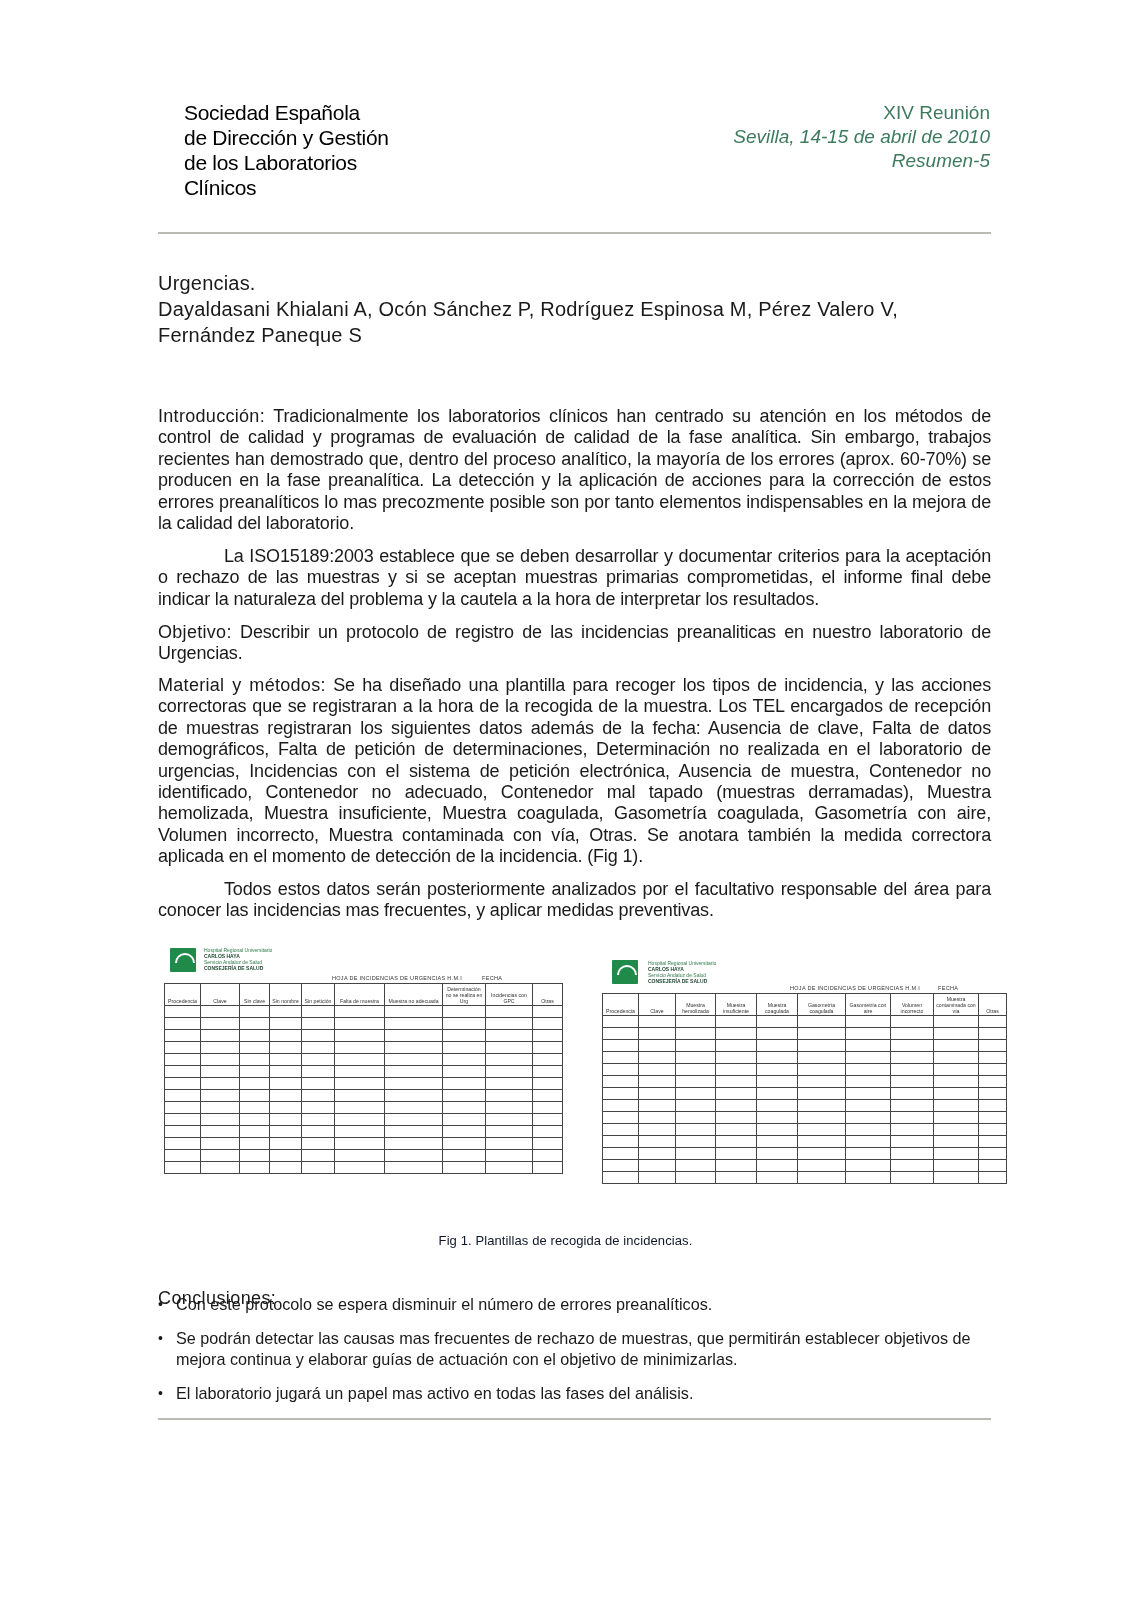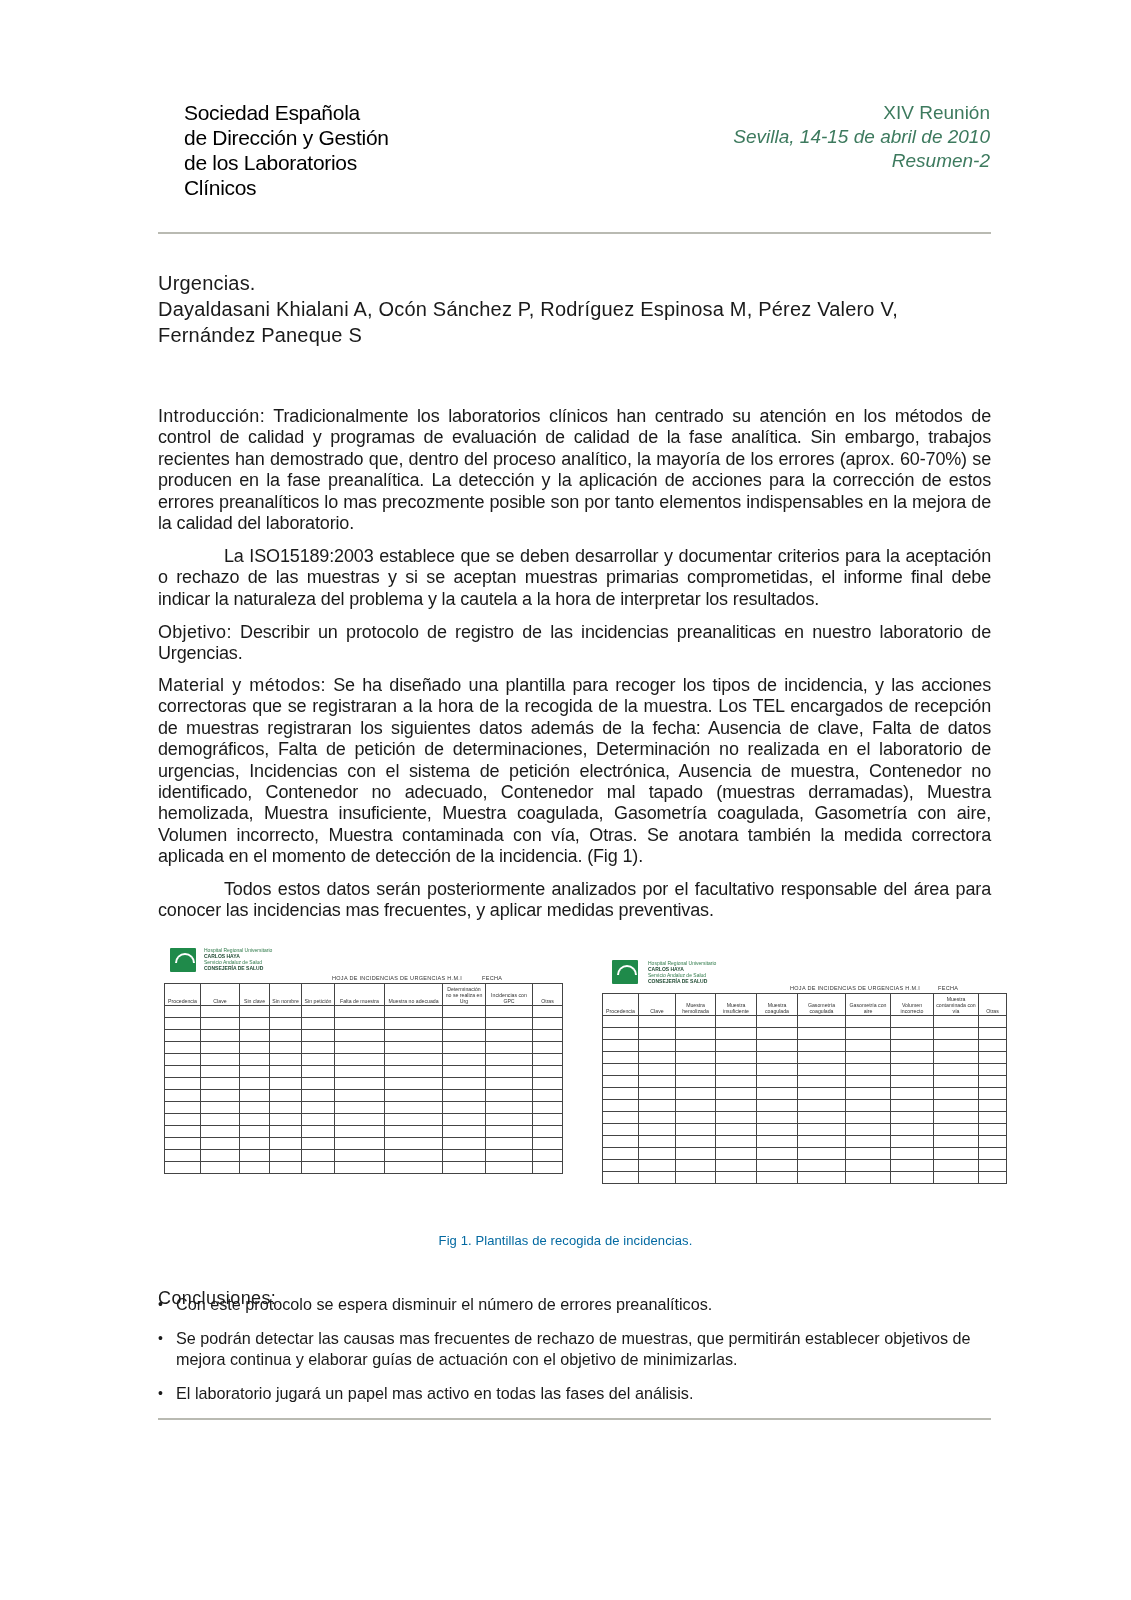--- a/index.html
+++ b/index.html
@@ -27,39 +27,39 @@
   .fig { background:#fff; }
   .fig .logo { position:absolute; left:10px; top:6px; width:26px; height:24px; background:#1f8a4a; border-radius:1px; }
   .fig .logo:before { content:""; position:absolute; left:5px; top:5px; width:16px; height:8px; border:2px solid #fff; border-bottom:none; border-radius:10px 10px 0 0; }
   .fig .logo-text { position:absolute; left:44px; top:5px; font-size:5px; line-height:6px; color:#2f7a4a; }
   .fig .logo-text b { color:#1f4a32; }
   .fig .sheet-title { position:absolute; font-size:5.5px; color:#333; letter-spacing:0.3px; white-space:nowrap; }
   .fig table { position:absolute; border-collapse:collapse; table-layout:fixed; }
   .fig th { font-weight:normal; font-size:5.2px; line-height:6px; color:#333; border:1px solid #444; vertical-align:bottom; padding:0 1px 1px; text-align:center; }
   .fig td { border:1px solid #444; height:11px; padding:0; }
 
-  .caption { left:0; width:1131px; top:1233px; text-align:center; font-size:13px; color:#0369a1; letter-spacing:0.1px; }
+  .caption { left:0; width:1131px; top:1233px; text-align:center; font-size:13px; color:#0f172a; letter-spacing:0.1px; }
   .concl-h { left:158px; top:1262px; font-size:18px; letter-spacing:0.4px;margin-top:26px; }
   .bullets { left:158px; top:1294px; width:840px; font-size:16.2px; line-height:21.5px; }
   .bullets .b { position:relative; padding-left:18px; margin-bottom:12px; }
   .bullets .b:before { content:"\2022"; position:absolute; left:0; top:0; font-size:14px; }
 </style>
 </head>
 <body>
 
 <div class="abs org">
   <div>Sociedad Española</div>
   <div>de Dirección y Gestión</div>
   <div>de los Laboratorios</div>
   <div>Clínicos</div>
 </div>
 <div class="abs meeting">
   <div>XIV Reunión</div>
   <div class="it">Sevilla, 14-15 de abril de 2010</div>
-  <div class="it">Resumen-2</div>
+  <div class="it">Resumen-5</div>
 </div>
 <div class="abs rule" style="top:232px;"></div>
 
 <div class="abs titleblock">
   <div>Urgencias.</div>
   <div>Dayaldasani Khialani A, Ocón Sánchez P, Rodríguez Espinosa M, Pérez Valero V,</div>
   <div>Fernández Paneque S</div>
 </div>
 
 <div class="abs para" style="top:406px;"><span class="lead">Introducción:</span><span> Tradicionalmente los laboratorios clínicos han centrado su atención en los métodos de control de calidad y programas de evaluación de calidad de la fase analítica. Sin embargo, trabajos recientes han demostrado que, dentro del proceso analítico, la mayoría de los errores (aprox. 60-70%) se producen en la fase preanalítica. La detección y la aplicación de acciones para la corrección de estos errores preanalíticos lo mas precozmente posible son por tanto elementos indispensables en la mejora de la calidad del laboratorio.</span></div>

